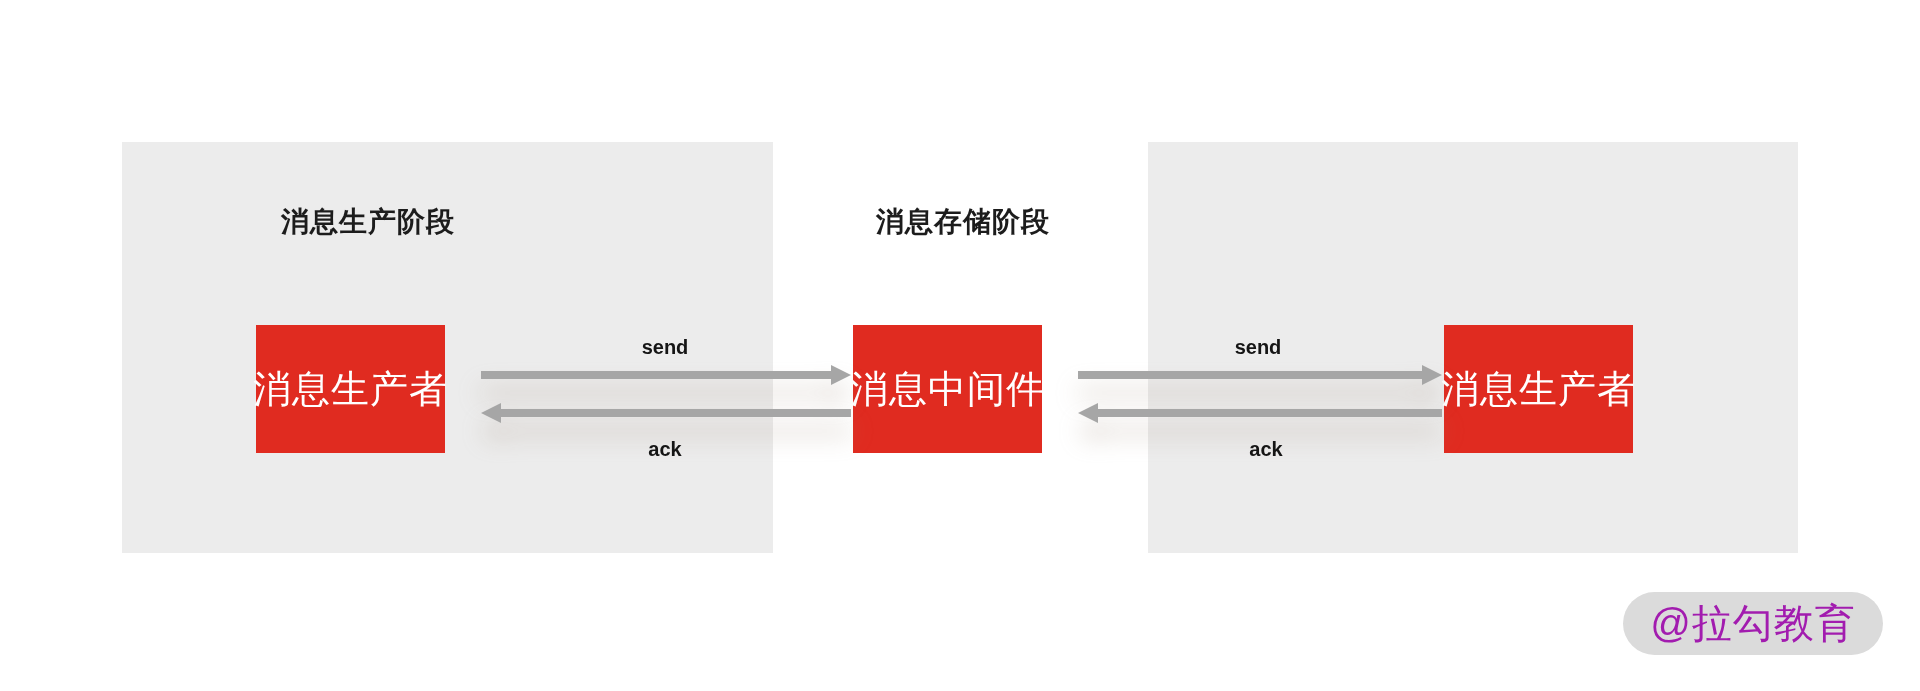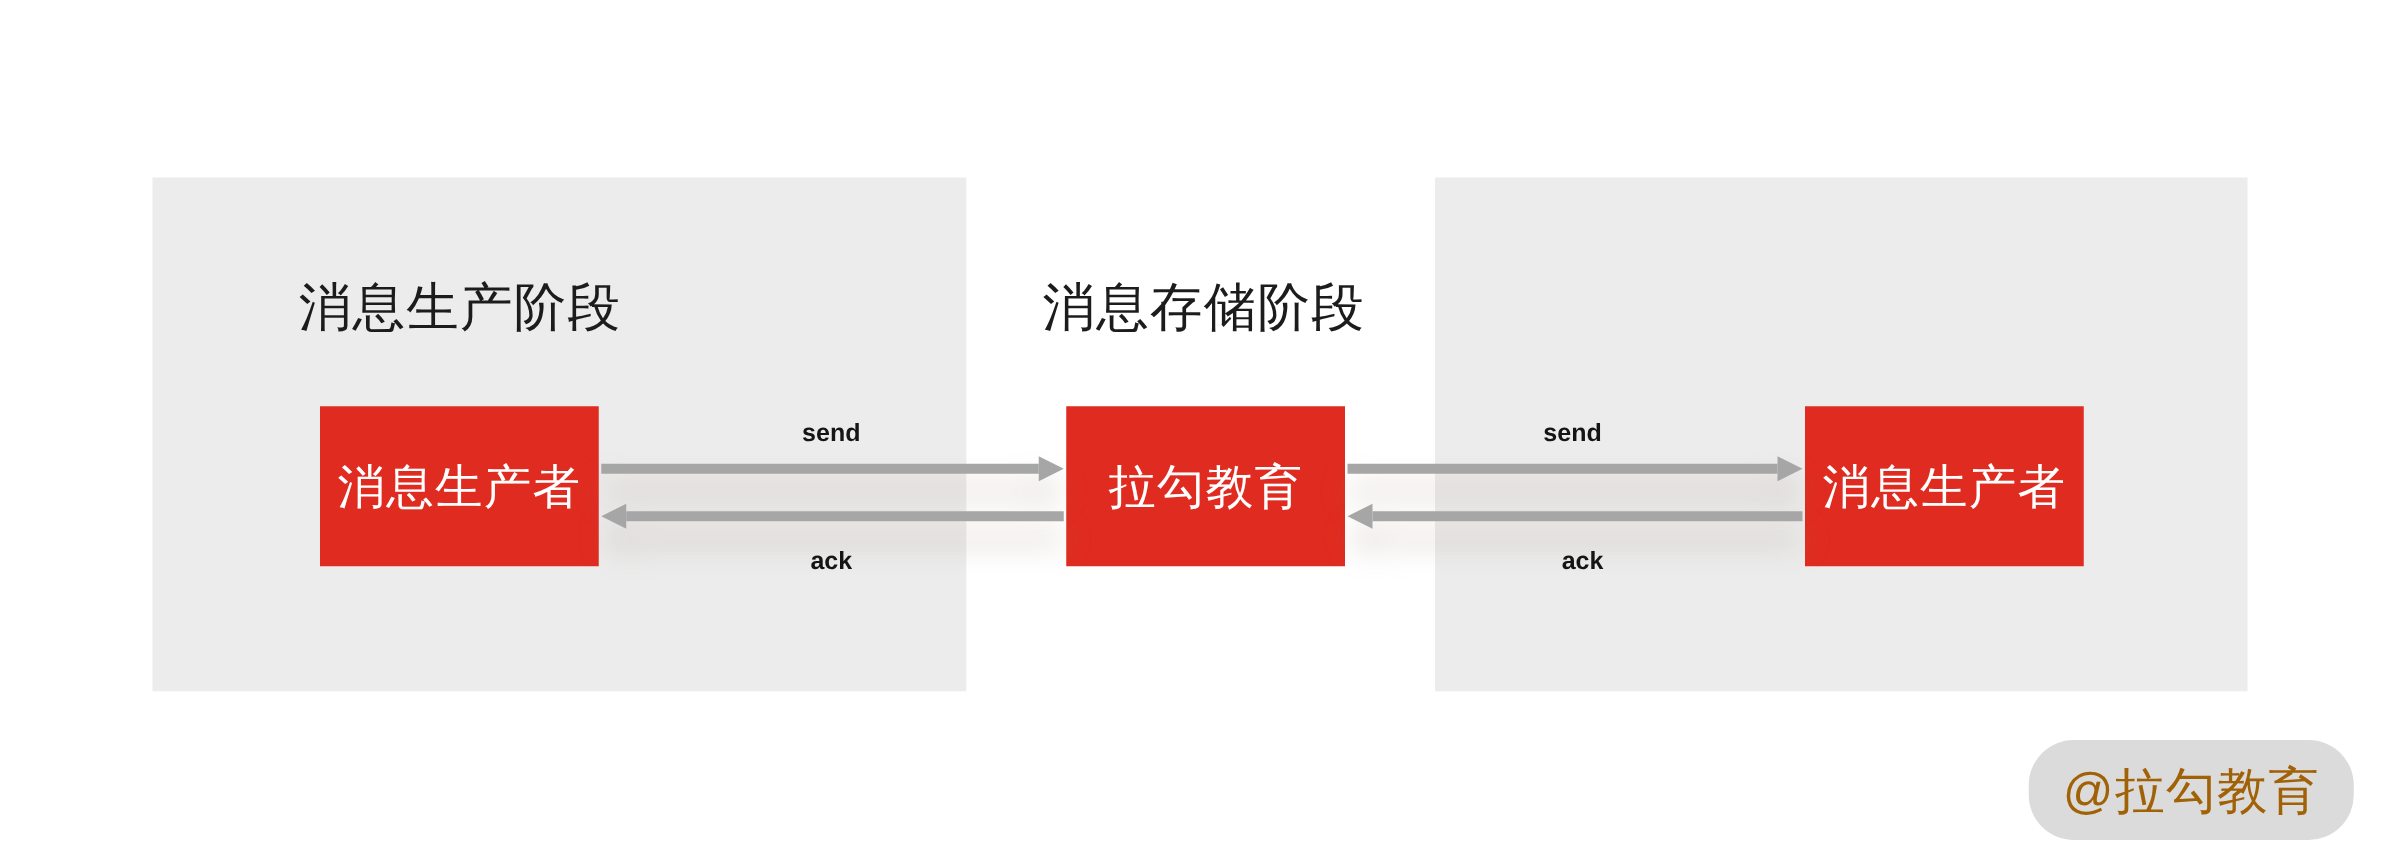--- a/index.html
+++ b/index.html
@@ -20,38 +20,37 @@
     background: #ECECEC;
   }
   .panel.left  { left: 122px;  width: 651px; }
   .panel.right { left: 1148px; width: 650px; }
 
   
   .stage-title {
     position: absolute;
     top: 198px;
     transform: translateX(-50%);
-    font-size: 42px;
+    font-size: 28px;
     line-height: 48px;
-    font-weight: 400;
+    font-weight: 700;
     color: #1c1c1c;
     letter-spacing: 1px;
     white-space: nowrap;
-    margin-top: 24px;
   }
   .stage-title.t1 { left: 368px; }
   .stage-title.t2 { left: 963px; }
   .stage-title.t3 { left: 1558px; }
 
   
   .node {
     position: absolute;
     top: 325px;
     height: 128px;
-    width: 223px;
+    width: 189px;
     background: #E02B20;
     color: #ffffff;
     display: flex;
     align-items: center;
     justify-content: center;
     font-size: 38px;
     font-weight: 500;
     letter-spacing: 1px;
     white-space: nowrap;
   }
@@ -105,46 +104,46 @@
   .arrow-label.l-ack1 { left: 665px;  top: 432px; }
   .arrow-label.l-pull { left: 1258px; top: 330px; }
   .arrow-label.l-ack2 { left: 1266px; top: 432px; }
 
   
   .watermark {
     position: absolute;
     left: 1623px;
     top: 592px;
     width: 260px;
-    height: 80px;
+    height: 63px;
     border-radius: 36px;
     background: #DBDBDB;
     display: flex;
     align-items: center;
     justify-content: center;
     font-size: 40px;
     font-weight: 500;
-    color: #a16207;
+    color: #a21caf;
     letter-spacing: 1px;
     white-space: nowrap;
   }
 </style>
 </head>
 <body>
 
 <div class="canvas">
 
   <div class="panel left"></div>
   <div class="panel right"></div>
 
   <div class="stage-title t1">消息生产阶段</div>
   <div class="stage-title t2">消息存储阶段</div>
 
   <div class="node n1">消息生产者</div>
-  <div class="node n2">拉勾教育</div>
+  <div class="node n2">消息中间件</div>
   <div class="node n3">消息生产者</div>
 
   <div class="arrow to-right a-send"></div>
   <div class="arrow to-left  a-ack1"></div>
 
   <div class="arrow to-right a-pull"></div>
   <div class="arrow to-left  a-ack2"></div>
 
   <div class="arrow-label l-send">send</div>
   <div class="arrow-label l-ack1">ack</div>

